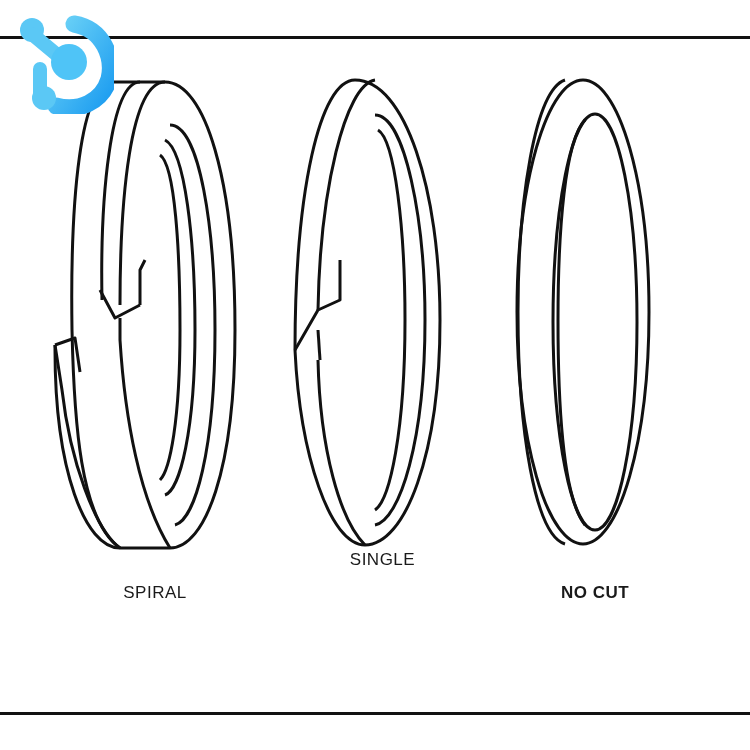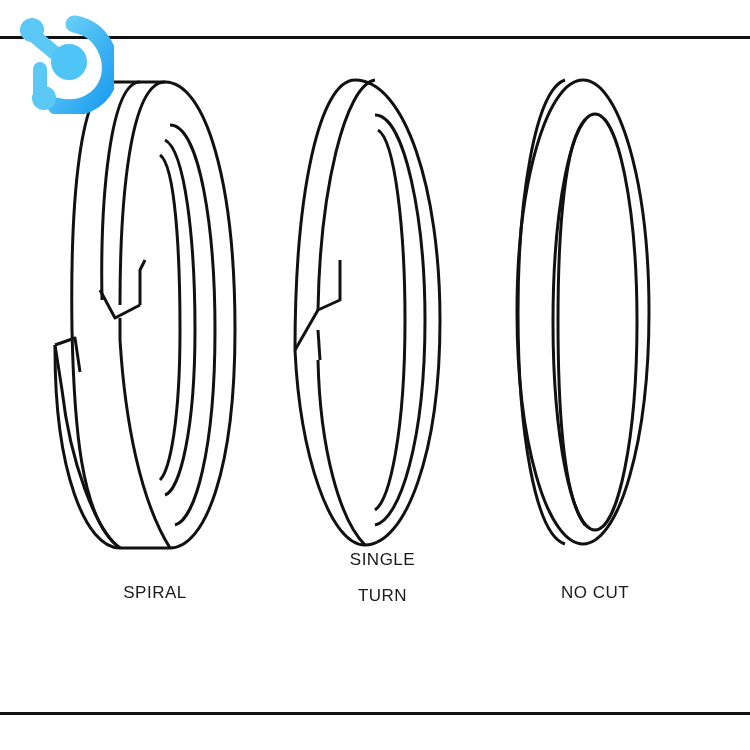--- a/index.html
+++ b/index.html
@@ -54,23 +54,22 @@
     <ellipse cx="595" cy="322" rx="42" ry="208"></ellipse>
     <path d="M585 120 C565 140 558 230 558 320 C558 420 565 500 585 525"></path>
   </g>
 </svg>
 
 <div class="label" style="left:90px; top:575px; width:130px;">
   <span>SPIRAL</span>
 </div>
 <div class="label" style="left:290px; top:542px; width:185px;">
   <span>SINGLE</span>
-  <span>TURN</span>
 </div>
-<div class="label" style="left:525px; top:575px; width:140px;">
+<div class="label" style="left:525px; top:575px; width:140px;font-weight:bold;">
   <span>NO CUT</span>
 </div>
 
 <svg class="logo" viewBox="0 0 100 100">
   <defs>
     <linearGradient id="lg" x1="0" y1="0" x2="1" y2="1">
       <stop offset="0" stop-color="#6dd3f7"></stop>
       <stop offset="1" stop-color="#1a9bf0"></stop>
     </linearGradient>
   </defs>

